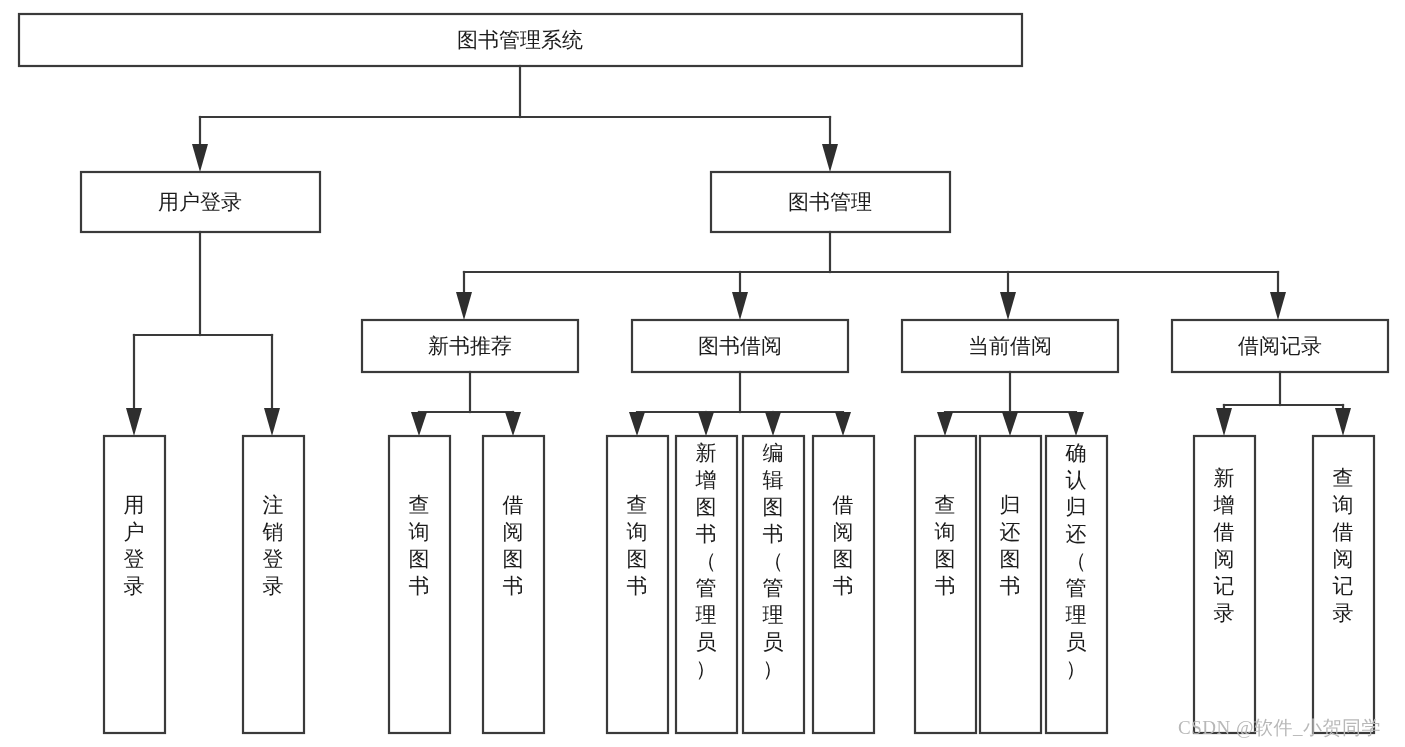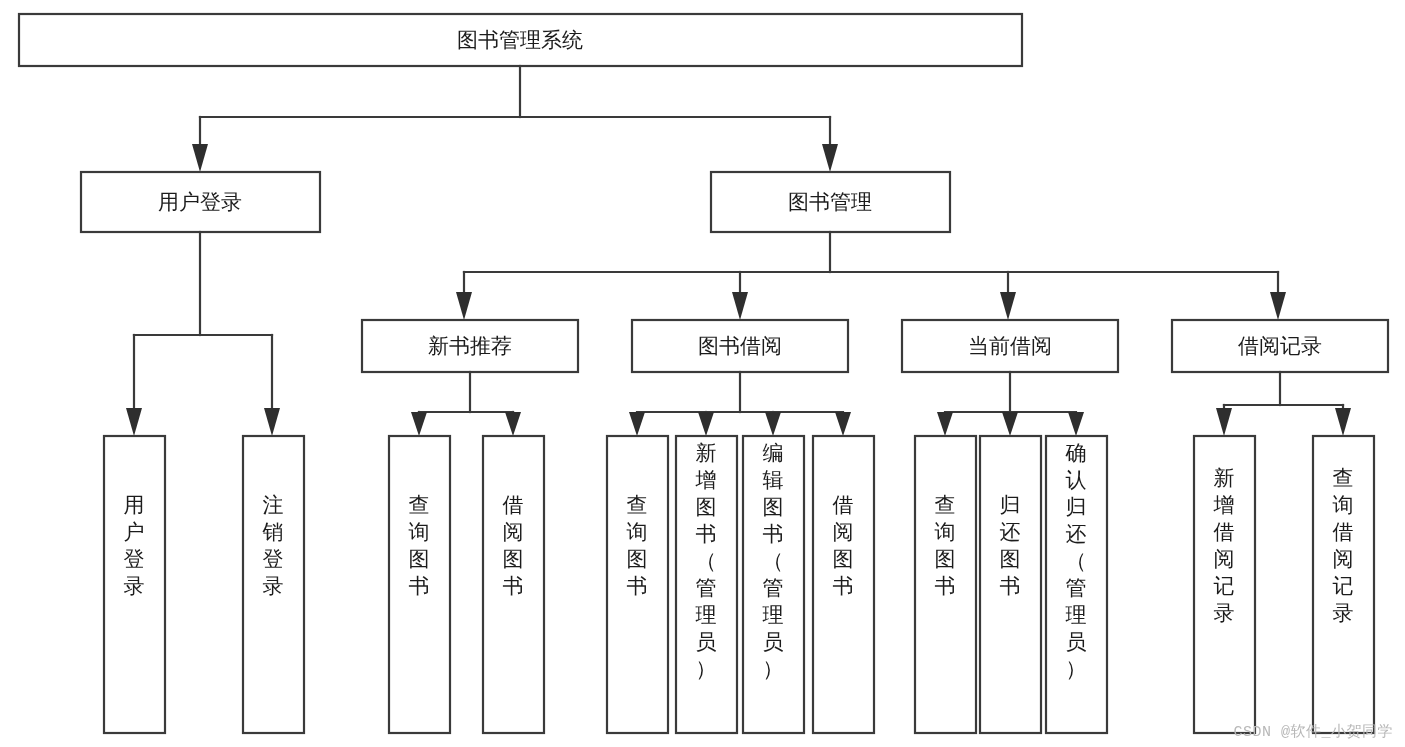--- a/index.html
+++ b/index.html
@@ -49,24 +49,24 @@
     dominant-baseline: middle;
   }
   .node-label-v {
     font-family: "DejaVu Sans", "Liberation Sans", sans-serif;
     font-size: 21px;
     fill: #1c1c1c;
     text-anchor: middle;
   }
   .watermark-text {
     position: absolute;
-    right: 12px;
+    right: 24px;
     bottom: 6px;
-    font-family: Liberation Mono, monospace;
-    font-size: 15px;
+    font-family: Liberation Serif, serif;
+    font-size: 19px;
     color: #b8b8b8;
     white-space: nowrap;
     letter-spacing: 0.5px;
   }
 </style>
 </head>
 <body>
 
 <div id="diagram-root">
 

